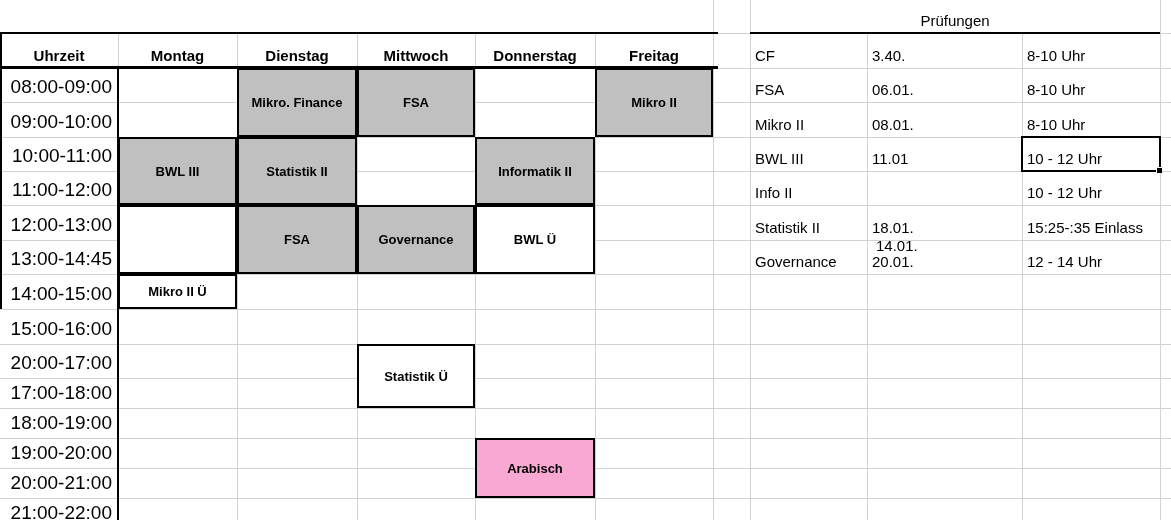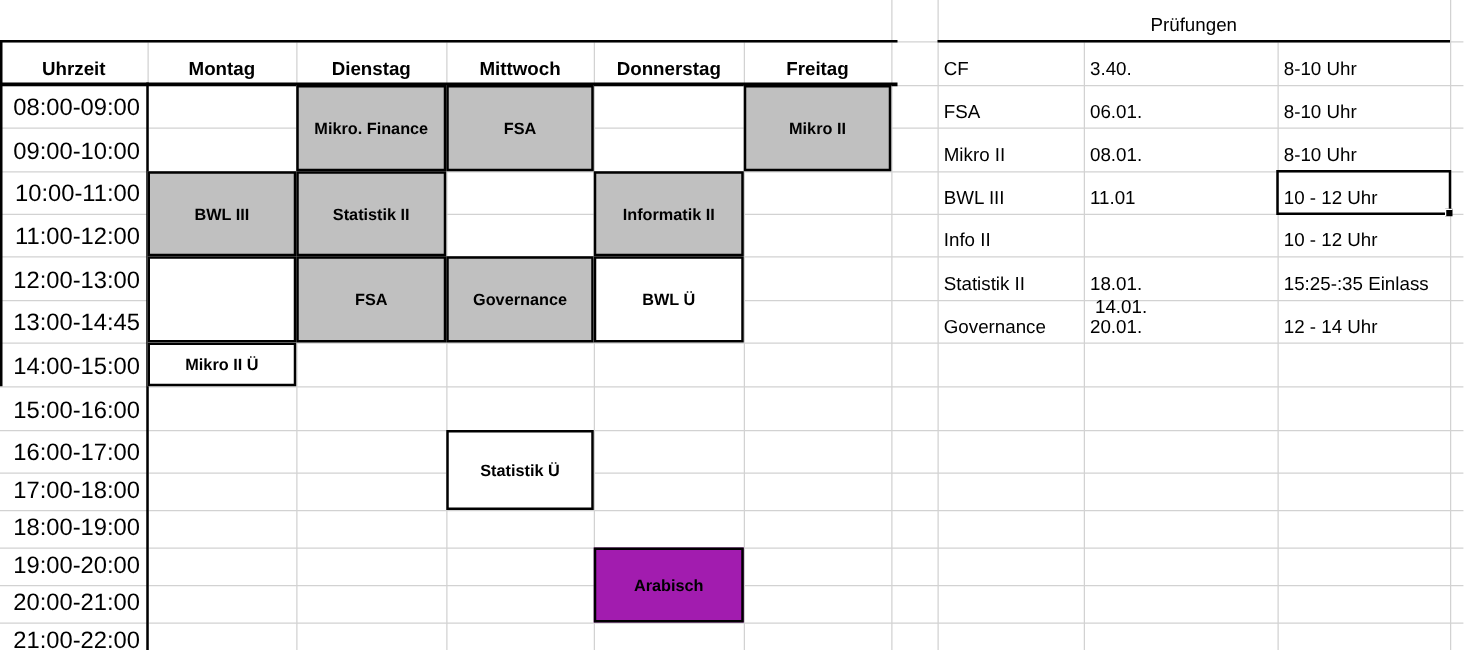--- a/index.html
+++ b/index.html
@@ -75,39 +75,39 @@
       <div class="cell vbot hmid t-head" style="left: 475px; top: 33px; width: 120px; height: 35px; padding-bottom: 4px;">Donnerstag</div>
       <div class="cell vbot hmid t-head" style="left: 595px; top: 33px; width: 118px; height: 35px; padding-bottom: 4px;">Freitag</div>
       <div class="cell vbot hright t-time" style="left: 0px; top: 68px; width: 112px; height: 34px; padding-bottom: 4px;">08:00-09:00</div>
       <div class="cell vbot hright t-time" style="left: 0px; top: 102px; width: 112px; height: 35px; padding-bottom: 4px;">09:00-10:00</div>
       <div class="cell vbot hright t-time" style="left: 0px; top: 137px; width: 112px; height: 34px; padding-bottom: 4px;">10:00-11:00</div>
       <div class="cell vbot hright t-time" style="left: 0px; top: 171px; width: 112px; height: 34px; padding-bottom: 4px;">11:00-12:00</div>
       <div class="cell vbot hright t-time" style="left: 0px; top: 205px; width: 112px; height: 35px; padding-bottom: 4px;">12:00-13:00</div>
       <div class="cell vbot hright t-time" style="left: 0px; top: 240px; width: 112px; height: 34px; padding-bottom: 4px;">13:00-14:45</div>
       <div class="cell vbot hright t-time" style="left: 0px; top: 274px; width: 112px; height: 35px; padding-bottom: 4px;">14:00-15:00</div>
       <div class="cell vbot hright t-time" style="left: 0px; top: 309px; width: 112px; height: 35px; padding-bottom: 4px;">15:00-16:00</div>
-      <div class="cell vbot hright t-time" style="left: 0px; top: 344px; width: 112px; height: 34px; padding-bottom: 4px;">16:00-17:00</div>
+      <div class="cell vbot hright t-time" style="left: 0px; top: 344px; width: 112px; height: 34px; padding-bottom: 4px;">20:00-17:00</div>
       <div class="cell vbot hright t-time" style="left: 0px; top: 378px; width: 112px; height: 30px; padding-bottom: 4px;">17:00-18:00</div>
       <div class="cell vbot hright t-time" style="left: 0px; top: 408px; width: 112px; height: 30px; padding-bottom: 4px;">18:00-19:00</div>
       <div class="cell vbot hright t-time" style="left: 0px; top: 438px; width: 112px; height: 30px; padding-bottom: 4px;">19:00-20:00</div>
       <div class="cell vbot hright t-time" style="left: 0px; top: 468px; width: 112px; height: 30px; padding-bottom: 4px;">20:00-21:00</div>
       <div class="cell vbot hright t-time" style="left: 0px; top: 498px; width: 112px; height: 30px; padding-bottom: 4px;">21:00-22:00</div>
       <div class="block" style="left: 237px; top: 68px; width: 120px; height: 69px; background: rgb(192, 192, 192);">Mikro. Finance</div>
       <div class="block" style="left: 357px; top: 68px; width: 118px; height: 69px; background: rgb(192, 192, 192);">FSA</div>
       <div class="block" style="left: 595px; top: 68px; width: 118px; height: 69px; background: rgb(192, 192, 192);">Mikro II</div>
       <div class="block" style="left: 118px; top: 137px; width: 119px; height: 68px; background: rgb(192, 192, 192);">BWL III</div>
       <div class="block" style="left: 237px; top: 137px; width: 120px; height: 68px; background: rgb(192, 192, 192);">Statistik II</div>
       <div class="block" style="left: 475px; top: 137px; width: 120px; height: 68px; background: rgb(192, 192, 192);">Informatik II</div>
       <div class="block" style="left: 118px; top: 205px; width: 119px; height: 69px; background: rgb(255, 255, 255);"></div>
       <div class="block" style="left: 237px; top: 205px; width: 120px; height: 69px; background: rgb(192, 192, 192);">FSA</div>
       <div class="block" style="left: 357px; top: 205px; width: 118px; height: 69px; background: rgb(192, 192, 192);">Governance</div>
       <div class="block" style="left: 475px; top: 205px; width: 120px; height: 69px; background: rgb(255, 255, 255);">BWL Ü</div>
       <div class="block" style="left: 118px; top: 274px; width: 119px; height: 35px; background: rgb(255, 255, 255);">Mikro II Ü</div>
       <div class="block" style="left: 357px; top: 344px; width: 118px; height: 64px; background: rgb(255, 255, 255);">Statistik Ü</div>
-      <div class="block" style="left: 475px; top: 438px; width: 120px; height: 60px; background: #a21caf;">Arabisch</div>
+      <div class="block" style="left: 475px; top: 438px; width: 120px; height: 60px; background: #f9a8d4;">Arabisch</div>
       <div class="cell vbot hleft t-exam" style="left: 750px; top: 33px; width: 117px; height: 35px; padding-left: 5px; padding-bottom: 4px;">CF</div>
       <div class="cell vbot hleft t-exam" style="left: 867px; top: 33px; width: 155px; height: 35px; padding-left: 5px; padding-bottom: 4px;">3.40.</div>
       <div class="cell vbot hleft t-exam" style="left: 1022px; top: 33px; width: 138px; height: 35px; padding-left: 5px; padding-bottom: 4px;">8-10 Uhr</div>
       <div class="cell vbot hleft t-exam" style="left: 750px; top: 68px; width: 117px; height: 34px; padding-left: 5px; padding-bottom: 4px;">FSA</div>
       <div class="cell vbot hleft t-exam" style="left: 867px; top: 68px; width: 155px; height: 34px; padding-left: 5px; padding-bottom: 4px;">06.01.</div>
       <div class="cell vbot hleft t-exam" style="left: 1022px; top: 68px; width: 138px; height: 34px; padding-left: 5px; padding-bottom: 4px;">8-10 Uhr</div>
       <div class="cell vbot hleft t-exam" style="left: 750px; top: 102px; width: 117px; height: 35px; padding-left: 5px; padding-bottom: 4px;">Mikro II</div>
       <div class="cell vbot hleft t-exam" style="left: 872px; top: 102px; width: 155px; height: 35px; padding-left: 0; padding-bottom: 4px;">08.01.</div>
       <div class="cell vbot hleft t-exam" style="left: 1022px; top: 102px; width: 138px; height: 35px; padding-left: 5px; padding-bottom: 4px;">8-10 Uhr</div>
       <div class="cell vbot hleft t-exam" style="left: 750px; top: 137px; width: 117px; height: 34px; padding-left: 5px; padding-bottom: 4px;">BWL III</div>

